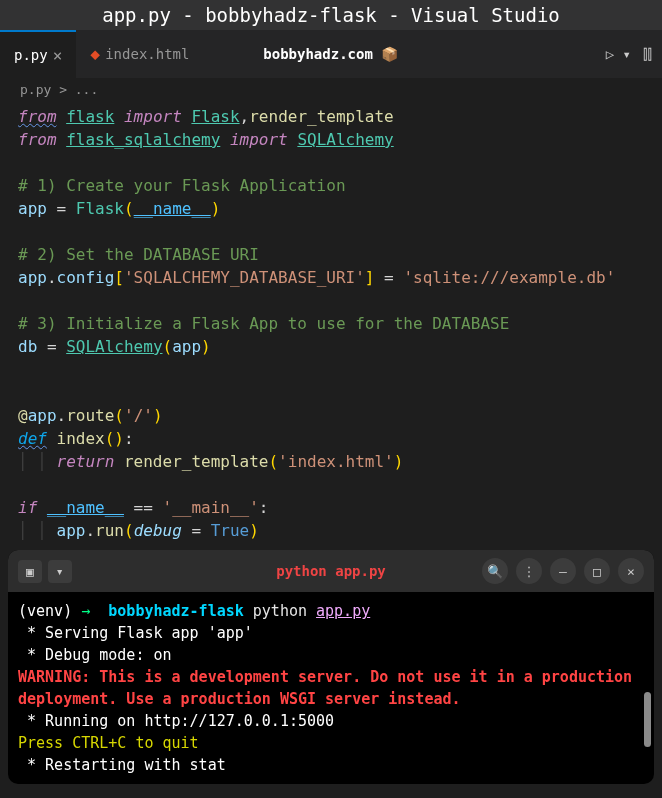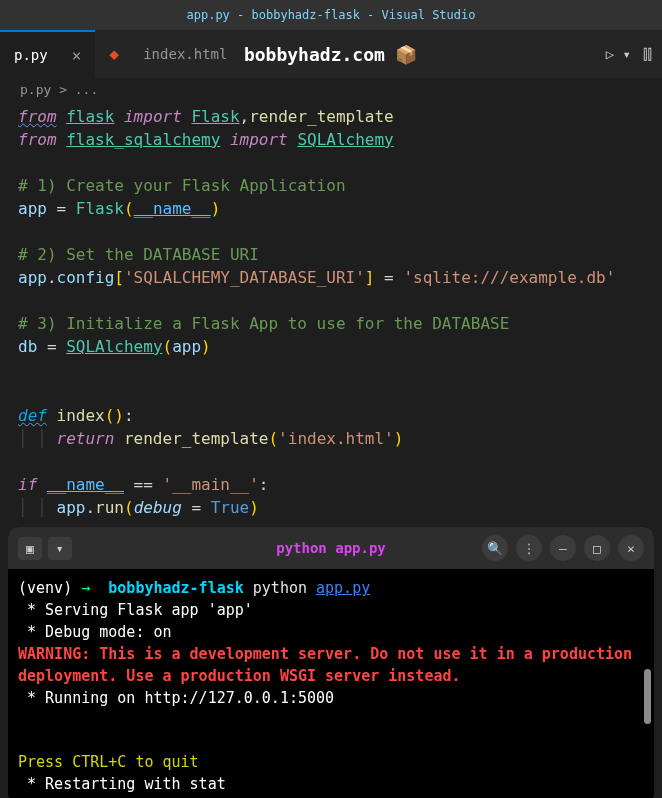--- a/index.html
+++ b/index.html
@@ -10,53 +10,53 @@
       width: 662px;
       height: 798px;
       overflow: hidden;
     }
     .title-bar {
       background: #323233;
       height: 30px;
       display: flex;
       align-items: center;
       justify-content: center;
-      color: #7dd3fc;
-      font-size: 12px;
+      color: #ffffff;
+      font-size: 19px;
     }
     .tabs-bar {
       background: #252526;
       height: 48px;
       display: flex;
       align-items: center;
       position: relative;
     }
     .tab {
       display: flex;
       align-items: center;
       padding: 0 14px;
       height: 100%;
       color: #969696;
       font-size: 14px;
-      gap: 24px;
+      gap: 5px;
       cursor: pointer;
     }
     .tab.active {
       background: #1e1e1e;
       color: #ffffff;
       border-top: 2px solid #007acc;
     }
     .tab-icon { font-size: 14px; }
     .close-icon { color: #969696; cursor: pointer; font-size: 16px; }
     .watermark {
       position: absolute;
       left: 50%;
       transform: translateX(-50%);
       color: #ffffff;
-      font-size: 18px;
+      font-size: 14px;
       font-weight: bold;
     }
     .run-controls {
       position: absolute;
       right: 10px;
       display: flex;
       gap: 12px;
       align-items: center;
       color: #cccccc;
       font-size: 14px;
@@ -112,21 +112,21 @@
       border-radius: 4px;
       padding: 4px 8px;
       color: #cccccc;
       cursor: pointer;
       font-size: 13px;
     }
     .term-title {
       position: absolute;
       left: 50%;
       transform: translateX(-50%);
-      color: #d946ef;
+      color: #ef4444;
       font-size: 14px;
       font-weight: bold;
     }
     .term-right { margin-left: auto; display: flex; gap: 8px; align-items: center; }
     .term-icon-btn {
       background: #3c3c3c;
       border-radius: 50%;
       width: 26px;
       height: 26px;
       display: flex;
@@ -142,23 +142,23 @@
       line-height: 22px;
       color: #ffffff;
       font-family: 'Consolas', 'Monaco', monospace;
       position: relative;
     }
     .term-line { white-space: pre-wrap; }
     .venv { color: #ffffff; }
     .arrow { color: #00ff88; }
     .prompt-path { color: #00d7ff; font-weight: bold; margin-top: 41px; }
     .term-cmd { color: #e5e5e5; }
-    .term-cmd-u { color: #3b82f6; text-decoration: underline; }
+    .term-cmd-u { color: #f0abfc; text-decoration: underline; }
     .warning { color: #ff4444; font-weight: bold; }
-    .term-yellow { color: #d7d700; margin-top: 42px; }
+    .term-yellow { color: #d7d700; }
     .scrollbar { position: absolute; right: 3px; top: 100px; width: 7px; height: 55px; background: #8a8a8a; border-radius: 4px; }
   </style>
 </head>
 <body>
 
 <div class="title-bar">
   <span>app.py - bobbyhadz-flask - Visual Studio</span>
 </div>
 
 <div class="tabs-bar">
@@ -188,20 +188,21 @@
   <div class="code-line"><span class="cmt"># 1) Create your Flask Application</span></div>
   <div class="code-line"><span class="var">app</span> <span class="op">=</span> <span class="cls-nu">Flask</span><span class="punct">(</span><span class="const-u">__name__</span><span class="punct">)</span></div>
   <div class="code-line">&nbsp;</div>
   <div class="code-line"><span class="cmt"># 2) Set the DATABASE URI</span></div>
   <div class="code-line"><span class="var">app</span><span class="op">.</span><span class="var">config</span><span class="punct">[</span><span class="str">'SQLALCHEMY_DATABASE_URI'</span><span class="punct">]</span> <span class="op">=</span> <span class="str">'sqlite:///example.db'</span></div>
   <div class="code-line">&nbsp;</div>
   <div class="code-line"><span class="cmt"># 3) Initialize a Flask App to use for the DATABASE</span></div>
   <div class="code-line"><span class="var">db</span> <span class="op">=</span> <span class="cls">SQLAlchemy</span><span class="punct">(</span><span class="var">app</span><span class="punct">)</span></div>
   <div class="code-line">&nbsp;</div>
   <div class="code-line">&nbsp;</div>
+  <div class="code-line"><span class="dec">@</span><span class="var">app</span><span class="op">.</span><span class="fn">route</span><span class="punct">(</span><span class="str">'/'</span><span class="punct">)</span></div>
   <div class="code-line"><span class="kw-def wavy">def</span> <span class="fn">index</span><span class="punct">(</span><span class="punct">)</span><span class="op">:</span></div>
   <div class="code-line"><span class="indent-guide">│ │ </span><span class="kw">return</span> <span class="fn">render_template</span><span class="punct">(</span><span class="str">'index.html'</span><span class="punct">)</span></div>
   <div class="code-line">&nbsp;</div>
   <div class="code-line"><span class="kw">if</span> <span class="const-u">__name__</span> <span class="op">==</span> <span class="str">'__main__'</span><span class="op">:</span></div>
   <div class="code-line"><span class="indent-guide">│ │ </span><span class="var">app</span><span class="op">.</span><span class="fn">run</span><span class="punct">(</span><span class="var" style="font-style:italic">debug</span> <span class="op">=</span> <span class="num">True</span><span class="punct">)</span></div>
 </div>
 
 <div class="terminal-panel">
   <div class="terminal-header">
     <div class="term-left">

